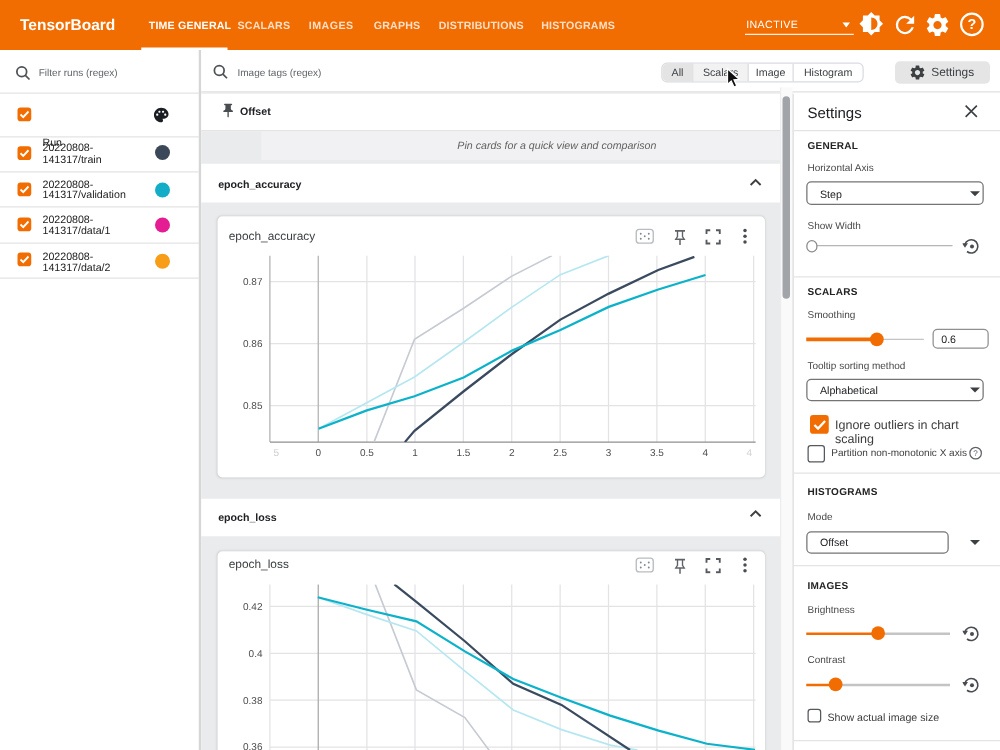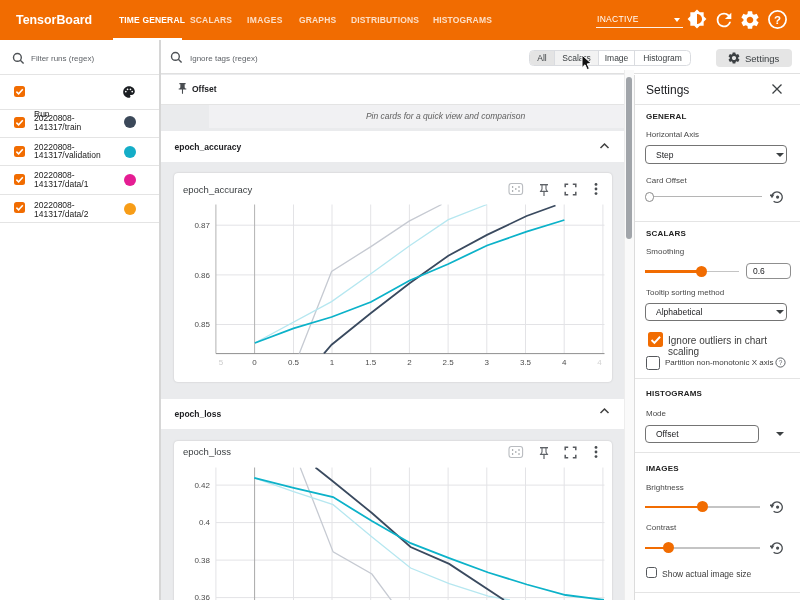--- a/index.html
+++ b/index.html
@@ -95,21 +95,21 @@
 <div class="abs" style="left:123.5px;top:202.6px;width:12px;height:12px;border-radius:50%;background:#f79d18;"></div>
 <div class="div" style="left:0;top:222px;width:159px;"></div>
 
 <div class="abs" style="left:161px;top:70px;width:473px;height:530px;background:#eaebed;"></div>
 
 <div class="abs" style="left:161px;top:40px;width:639px;height:34.3px;background:#fff;border-bottom:1px solid #e0e0e0;"></div>
 <svg class="abs" style="left:170px;top:51px;" width="13" height="13" viewBox="0 0 13 13">
  <circle cx="5.4" cy="5.4" r="3.9" fill="none" stroke="#4e5256" stroke-width="1.4"></circle>
  <line x1="8.3" y1="8.3" x2="11.6" y2="11.6" stroke="#4e5256" stroke-width="1.4"></line>
 </svg>
-<div class="abs" style="left:190px;top:53.5px;font-size:8px;color:#5f6368;">Ignore tags (regex)</div>
+<div class="abs" style="left:190px;top:53.5px;font-size:8px;color:#5f6368;">Image tags (regex)</div>
 
 <div class="abs" style="left:529px;top:50px;width:162px;height:16px;border:1px solid #dadce0;border-radius:4.5px;background:#fff;font-size:8.5px;color:#3c4043;">
   <div style="position:absolute;left:0;top:0;width:25px;height:14px;background:#e4e4e4;border-right:1px solid #dadce0;border-radius:4px 0 0 4px;text-align:center;line-height:14px;">All</div>
   <div style="position:absolute;left:25px;top:0;width:44px;height:14px;border-right:1px solid #dadce0;text-align:center;line-height:14px;background:#f2f2f2;">Scalars</div>
   <div style="position:absolute;left:69px;top:0;width:36px;height:14px;border-right:1px solid #dadce0;text-align:center;line-height:14px;">Image</div>
   <div style="position:absolute;left:105px;top:0;width:55px;height:14px;text-align:center;line-height:14px;">Histogram</div>
 </div>
 
 <div class="abs" style="left:716px;top:49px;width:76px;height:18px;background:#e5e5e5;border-radius:4px;"></div>
 <svg class="abs" style="left:727px;top:51px;" width="14" height="14" viewBox="0 0 24 24">
@@ -295,21 +295,21 @@
  <path d="M1.5 1.5 L10.5 10.5 M10.5 1.5 L1.5 10.5" stroke="#3c4043" stroke-width="1.3"></path>
 </svg>
 <div class="div" style="left:635px;top:104px;width:165px;"></div>
 
 <div class="abs sect" style="left:646px;top:112px;">GENERAL</div>
 <div class="abs lbl" style="left:646px;top:130px;">Horizontal Axis</div>
 <div class="sel" style="left:645px;top:145px;width:142px;height:19px;">
     <span>Step</span>
     <div class="caret" style="left:130px;"></div>
   </div>
-<div class="abs lbl" style="left:646px;top:176px;">Card Offset</div>
+<div class="abs lbl" style="left:646px;top:176px;">Show Width</div>
 <div class="abs" style="left:652px;top:195.9px;width:110px;height:1.3px;background:#b5b5b5;"></div>
 <div class="abs" style="left:644.5px;top:192px;width:9.5px;height:9.5px;border:1.5px solid #8a8a8a;border-radius:50%;background:#fff;"></div>
 <svg class="abs" style="left:770px;top:190px;" width="14" height="14" viewBox="0 0 14 14">
  <path fill="none" stroke="#494d51" stroke-width="1.3" d="M1.9 5.6 A5.3 5.3 0 1 1 3.6 11.2"></path>
  <path fill="#494d51" d="M-0.4 4.6 L4.4 4.6 L2.0 8.2 Z"></path>
  <circle cx="7.6" cy="7.1" r="1.6" fill="#494d51"></circle>
 </svg>
 <div class="div" style="left:635px;top:221px;width:165px;"></div>
 
 <div class="abs sect" style="left:646px;top:229px;">SCALARS</div>

